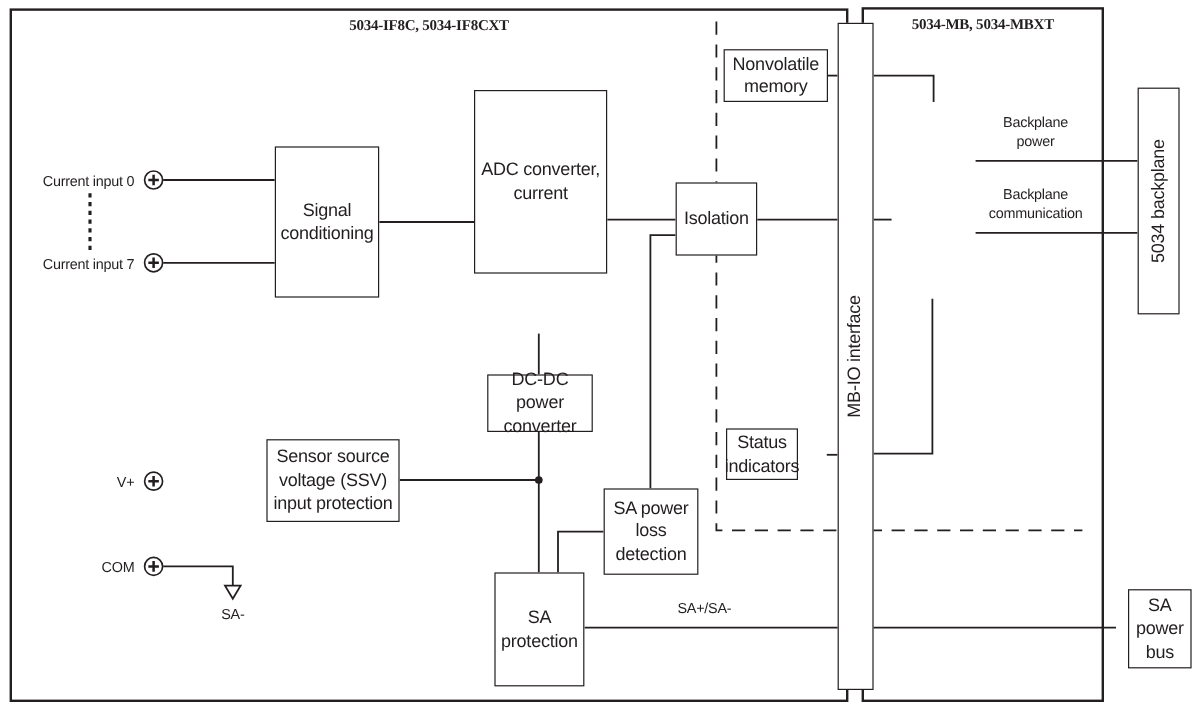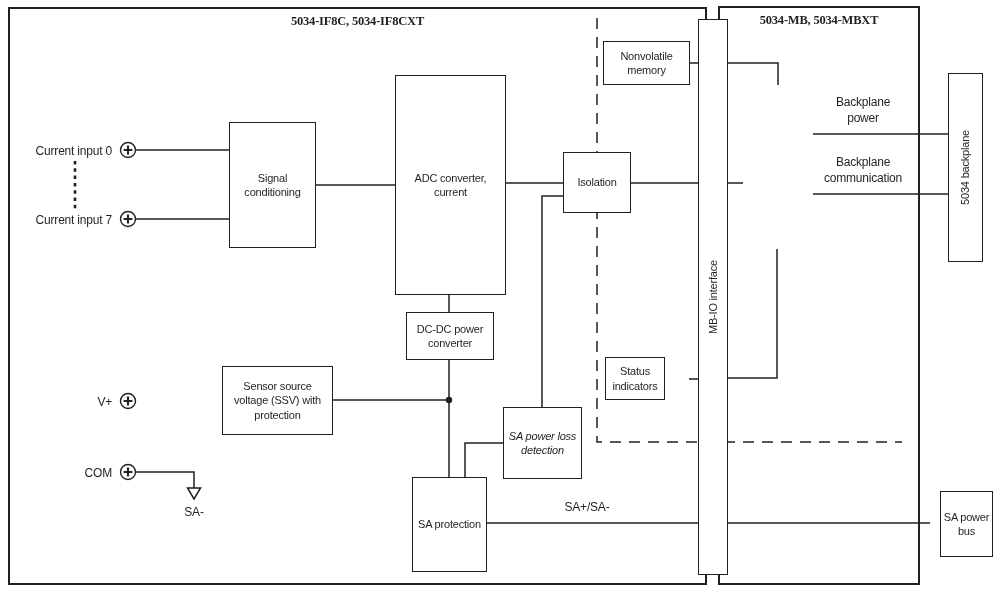--- a/index.html
+++ b/index.html
@@ -26,21 +26,21 @@
   }
   .block {
     position: absolute;
     border: 1.5px solid #231f20;
     background: #ffffff;
     z-index: 3;
     display: flex;
     align-items: center;
     justify-content: center;
     text-align: center;
-    font-size: 11px;
+    font-size: 15px;
     line-height: 1.3;
     letter-spacing: -0.2px;
     padding: 2px;
   }
   .vtext {
     writing-mode: vertical-rl;
     transform: rotate(180deg);
     white-space: nowrap;
   }
   .flabel {
@@ -131,42 +131,42 @@
         <path d="M 123.6 472 h 8.8 M 128 467.6 v 8.8" stroke-width="2.1" fill="none"></path>
       </g>
     </g>
   </svg>
 
   <div class="title" style="left:8px; top:14px; width:699px;">5034-IF8C, 5034-IF8CXT</div>
   <div class="title" style="left:718px; top:13px; width:202px;">5034-MB, 5034-MBXT</div>
 
   <div class="block" style="left:229px; top:122px; width:87px; height:126px;">Signal conditioning</div>
 
-  <div class="block" style="left:395px; top:75px; width:111px; height:220px;">ADC converter, current</div>
+  <div class="block" style="left:395px; top:75px; width:111px; height:153px;">ADC converter, current</div>
 
   <div class="block" style="left:563px; top:152px; width:68px; height:61px;">Isolation</div>
 
   <div class="block" style="left:603px; top:41px; width:87px; height:44px;">Nonvolatile memory</div>
 
   <div class="block" style="left:698px; top:19px; width:30px; height:556px;">
     <span class="vtext">MB-IO interface</span>
   </div>
 
 
   <div class="block" style="left:948px; top:73px; width:35px; height:189px;">
     <span class="vtext">5034 backplane</span>
   </div>
 
   <div class="block" style="left:605px; top:357px; width:60px; height:43px;text-align:center;">Status indicators</div>
 
   <div class="block" style="left:406px; top:312px; width:88px; height:48px;">DC-DC power converter</div>
 
-  <div class="block" style="left:222px; top:366px; width:111px; height:69px;">Sensor source voltage (SSV) with protection</div>
+  <div class="block" style="left:222px; top:366px; width:111px; height:69px;">Sensor source voltage (SSV) input protection</div>
 
-  <div class="block" style="left:503px; top:407px; width:79px; height:72px;font-style:italic;">SA power loss detection</div>
+  <div class="block" style="left:503px; top:407px; width:79px; height:72px;">SA power loss detection</div>
 
   <div class="block" style="left:412px; top:477px; width:75px; height:95px;">SA protection</div>
 
   <div class="block" style="left:930px; top:491px; width:53px; height:66px;margin-left:10px;">SA power bus</div>
 
   <div class="flabel ta-r" style="left:18px; top:143px; width:94px;">Current input 0</div>
   <div class="flabel ta-r" style="left:18px; top:212px; width:94px;">Current input 7</div>
   <div class="flabel ta-r" style="left:18px; top:394px; width:94px;">V+</div>
   <div class="flabel ta-r" style="left:18px; top:465px; width:94px;">COM</div>
   <div class="flabel ta-c" style="left:169px; top:504px; width:50px;">SA-</div>

